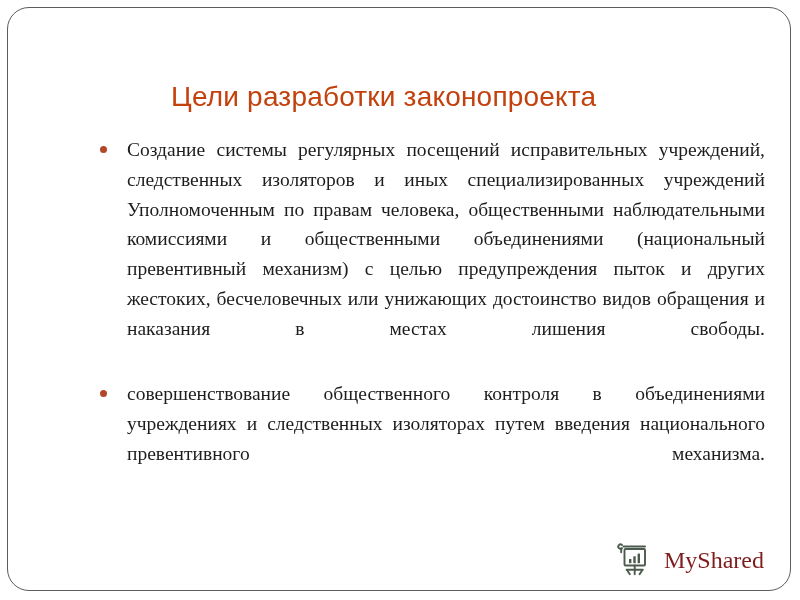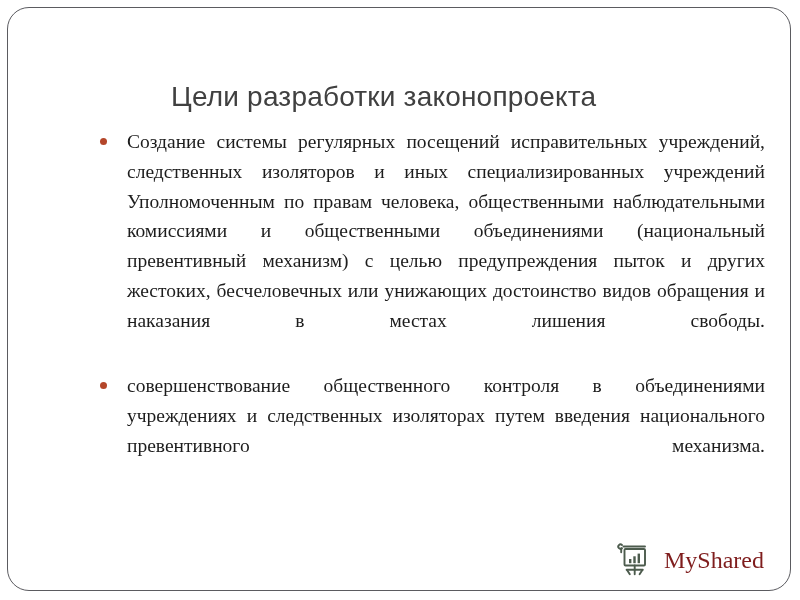--- a/index.html
+++ b/index.html
@@ -30,37 +30,37 @@
 
   .slide-title {
     position: absolute;
     left: 163px;
     top: 72px;
     width: 600px;
     font-family: "Liberation Sans", "DejaVu Sans", sans-serif;
     font-size: 28px;
     font-weight: 400;
     line-height: 34px;
-    color: #404040;
+    color: #c2410c;
     letter-spacing: 0.2px;
     white-space: nowrap;
   }
 
   .title-rule {
     position: absolute;
     left: 163px;
     top: 112px;
     width: 0px;
     height: 0px;
   }
 
   .body-block {
     position: absolute;
     left: 85px;
-    top: 119px;
+    top: 127px;
     width: 672px;
     font-family: Liberation Serif, serif;
   }
 
   .bullet-item {
     position: relative;
     display: block;
     padding-left: 34px;
     margin: 0 0 6px 0;
     font-size: 19.5px;

